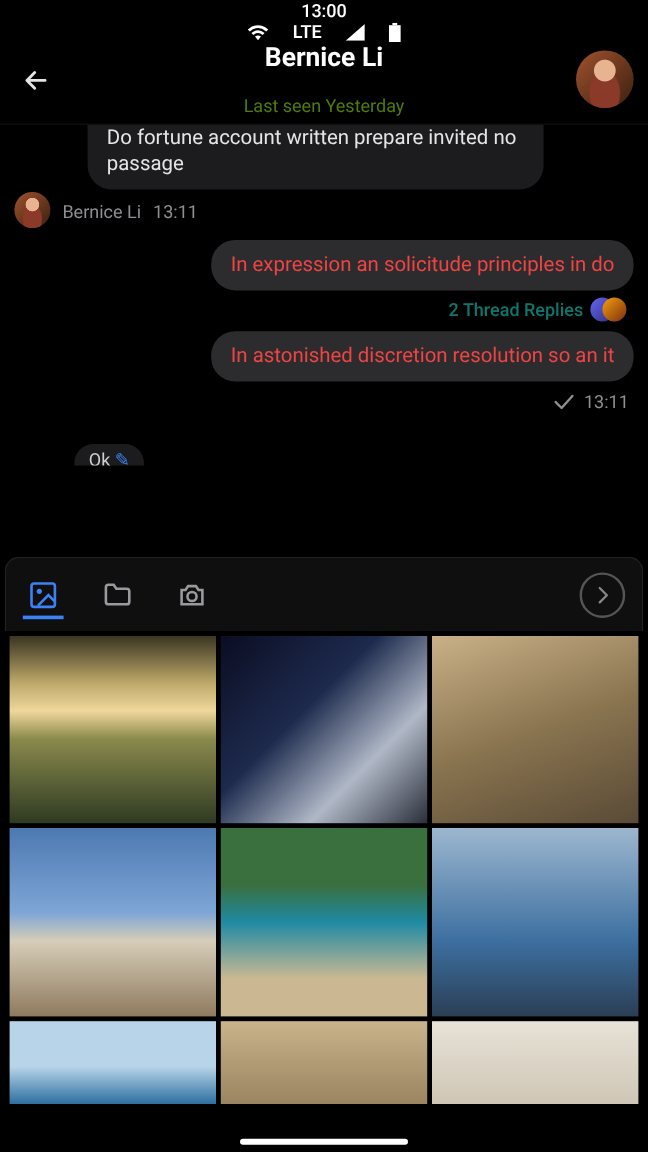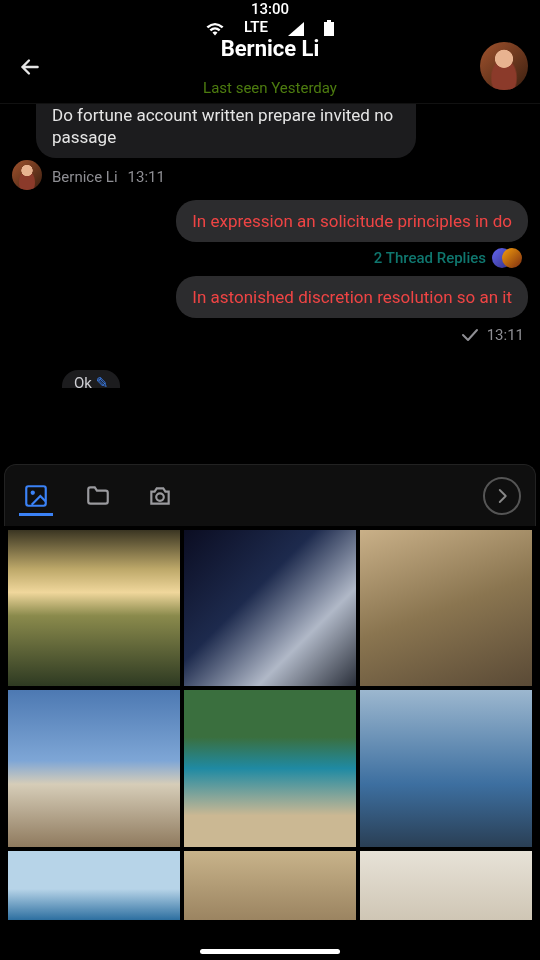--- a/index.html
+++ b/index.html
@@ -1,28 +1,28 @@
 <!DOCTYPE html>
 <html><head>
 <meta charset="utf-8">
 <style>
   * { box-sizing: border-box; margin: 0; padding: 0; }
   html, body { width: 540px; height: 960px; background: #000; color: #e5e5e5; font-family: -apple-system, Roboto, "Segoe UI", sans-serif; overflow: hidden; }
   .status-bar { height: 30px; display: flex; align-items: center; justify-content: space-between; padding: 0 14px; color: #ffffff; font-size: 15px; font-weight: 500; flex-direction: column; }
-  .status-right { display: flex; align-items: flex-end; gap: 20px; }
+  .status-right { display: flex; align-items: center; gap: 20px; }
   .app-header { height: 74px; display: flex; align-items: center; padding: 0 10px; position: relative; border-bottom: 1px solid #111; }
   .back-btn { width: 40px; height: 40px; display: flex; align-items: center; justify-content: center; color: #e5e5e5; }
   .header-center { position: absolute; left: 0; right: 0; display: flex; flex-direction: column; align-items: center; pointer-events: none; }
   .contact-name { font-size: 22px; font-weight: 700; color: #fff; }
   .contact-status { font-size: 15px; color: #4d7c0f; margin-top: 18px; }
   .avatar-lg { width: 48px; height: 48px; border-radius: 50%; background: linear-gradient(135deg,#a0522d,#3b1f10); position: absolute; right: 12px; top: 12px; overflow: hidden; }
   .avatar-lg::after { content:""; position:absolute; inset:0; background: radial-gradient(circle at 50% 35%, #e8b390 0 22%, transparent 24%), radial-gradient(ellipse at 50% 75%, #8b3a2a 0 35%, transparent 40%); }
   .messages { height: 360px; overflow: hidden; padding: 0 8px; display:flex; flex-direction:column; }
   .bubble { max-width: 380px; padding: 10px 16px; border-radius: 20px; font-size: 17px; line-height: 1.3; margin: 4px 0; }
-  .bubble.left { background: #1c1c1e; color: #e5e5e5; align-self: flex-start; margin-left: 28px; }
+  .bubble.left { background: #1c1c1e; color: #e5e5e5; align-self: flex-start; margin-left: 65px; }
   .bubble.left.first { margin-top: -10px; border-top-left-radius: 4px; border-top-right-radius: 4px; }
   .bubble.right { background: #2c2c2e; color: #ef4444; align-self: flex-end; margin-right: 4px; }
   .meta-row { display:flex; align-items:center; gap:10px; margin: 6px 0 10px 44px; }
   .meta-name { color:#8e8e93; font-size:15px; }
   .meta-time { color:#8e8e93; font-size:15px; }
   .avatar-sm { width:30px; height:30px; border-radius:50%; background: linear-gradient(135deg,#a0522d,#3b1f10); position:absolute; margin-left:-40px; margin-top:-4px; overflow:hidden; }
   .avatar-sm::after { content:""; position:absolute; inset:0; background: radial-gradient(circle at 50% 35%, #e8b390 0 22%, transparent 24%), radial-gradient(ellipse at 50% 75%, #8b3a2a 0 35%, transparent 40%); }
   .thread-reply { align-self:flex-end; display:flex; align-items:center; gap:6px; margin: 2px 8px 4px 0; }
   .thread-reply-text { color:#0f766e; font-size:15px; font-weight:500; }
   .thread-avatars { position:relative; width:32px; height:20px; }

